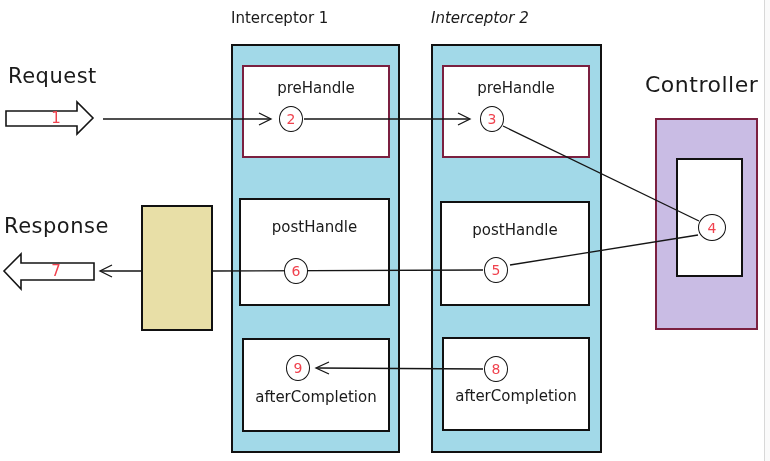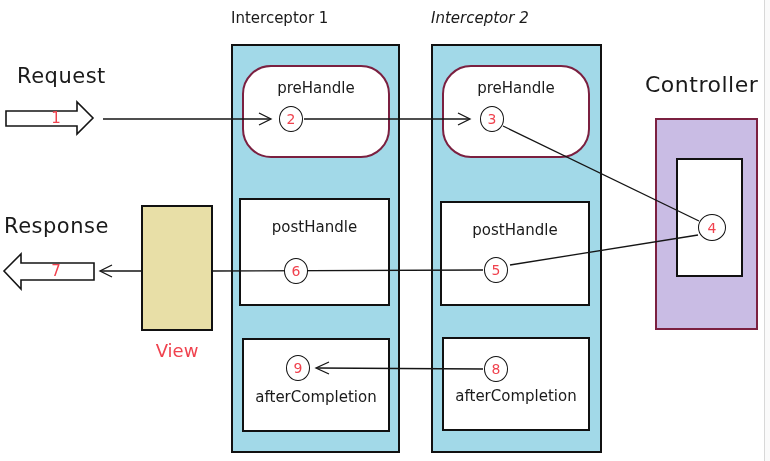--- a/index.html
+++ b/index.html
@@ -13,21 +13,21 @@
   html,body{margin:0;padding:0;background:#fff;}
   .canvas{
     position:relative;width:770px;height:461px;background:#ffffff;overflow:hidden;
     font-family:"DejaVu Sans","Liberation Sans",sans-serif;color:#1a1a1a;
   }
   .abs{position:absolute;}
   .big-label{font-size:21px;letter-spacing:0.5px;white-space:nowrap;}
   .title{font-size:15px;text-align:left;white-space:nowrap;}
   .interceptor{background:var(--interceptor_fill);border:2px solid #111;box-sizing:border-box;}
   .method{background:#ffffff;border:2px solid #111;box-sizing:border-box;}
-  .method.accent{border-color:var(--accent_border);border-radius:29px;}
+  .method.accent{border-color:var(--accent_border);}
   .method-label{position:absolute;left:0;width:100%;text-align:center;font-size:15px;white-space:nowrap;}
   .controller-outer{background:var(--controller_fill);border:2px solid var(--accent_border);box-sizing:border-box;}
   .controller-inner{background:#fff;border:2px solid #111;box-sizing:border-box;}
   .view-box{background:var(--view_fill);border:2px solid #111;box-sizing:border-box;}
   .view-label{font-size:18px;color:var(--step_red);text-align:center;}
   .step-circle{
     background:#fff;border:1.4px solid #111;border-radius:50%;
     display:flex;align-items:center;justify-content:center;
     font-size:14px;color:var(--step_red);z-index:6;box-sizing:border-box;
   }
@@ -37,21 +37,21 @@
   .right-strip{left:765px;top:0;width:5px;height:461px;background:#fafafa;}
 </style>
 </head>
 <body>
 
 <div class="canvas">
 
   <div class="abs title" style="left:231px;top:9px;width:169px;">Interceptor 1</div>
   <div class="abs title" style="left:431px;top:9px;width:171px;font-style:italic;">Interceptor 2</div>
 
-  <div class="abs big-label" style="left:8px;top:64px;margin-left:9px;">Request</div>
+  <div class="abs big-label" style="left:8px;top:64px;">Request</div>
   <div class="abs big-label" style="left:4px;top:214px;">Response</div>
   <div class="abs big-label" style="left:645px;top:72px;font-size:22px;">Controller</div>
 
   <div class="abs interceptor" style="left:231px;top:44px;width:169px;height:409px;"></div>
   <div class="abs interceptor" style="left:431px;top:44px;width:171px;height:409px;"></div>
 
   <div class="abs method accent" style="left:242px;top:65px;width:148px;height:93px;">
     <span class="method-label" style="top:12px;">preHandle</span>
   </div>
   <div class="abs method" style="left:239px;top:198px;width:151px;height:108px;">
@@ -68,21 +68,20 @@
     <span class="method-label" style="top:18px;">postHandle</span>
   </div>
   <div class="abs method" style="left:442px;top:337px;width:148px;height:94px;">
     <span class="method-label" style="top:48px;">afterCompletion</span>
   </div>
 
   <div class="abs controller-outer" style="left:655px;top:118px;width:103px;height:212px;"></div>
   <div class="abs controller-inner" style="left:676px;top:158px;width:67px;height:119px;"></div>
 
   <div class="abs view-box" style="left:141px;top:205px;width:72px;height:126px;"></div>
-  <div class="abs view-label" style="left:141px;top:340px;width:72px;">View</div>
 
   <svg class="overlay" width="770" height="461" viewBox="0 0 770 461">
     <g stroke="#151515" fill="none" stroke-width="1.3">
 
       <polygon points="6,111 77,111 77,102 93,118 77,134 77,126 6,126" fill="#ffffff" stroke-width="1.6"></polygon>
 
       <polygon points="94,263 21,263 21,254 4,271 21,289 21,280 94,280" fill="#ffffff" stroke-width="1.6"></polygon>
 
       <line x1="103" y1="119" x2="270" y2="119"></line>
       <polyline points="259,113 271,119 259,125"></polyline>

